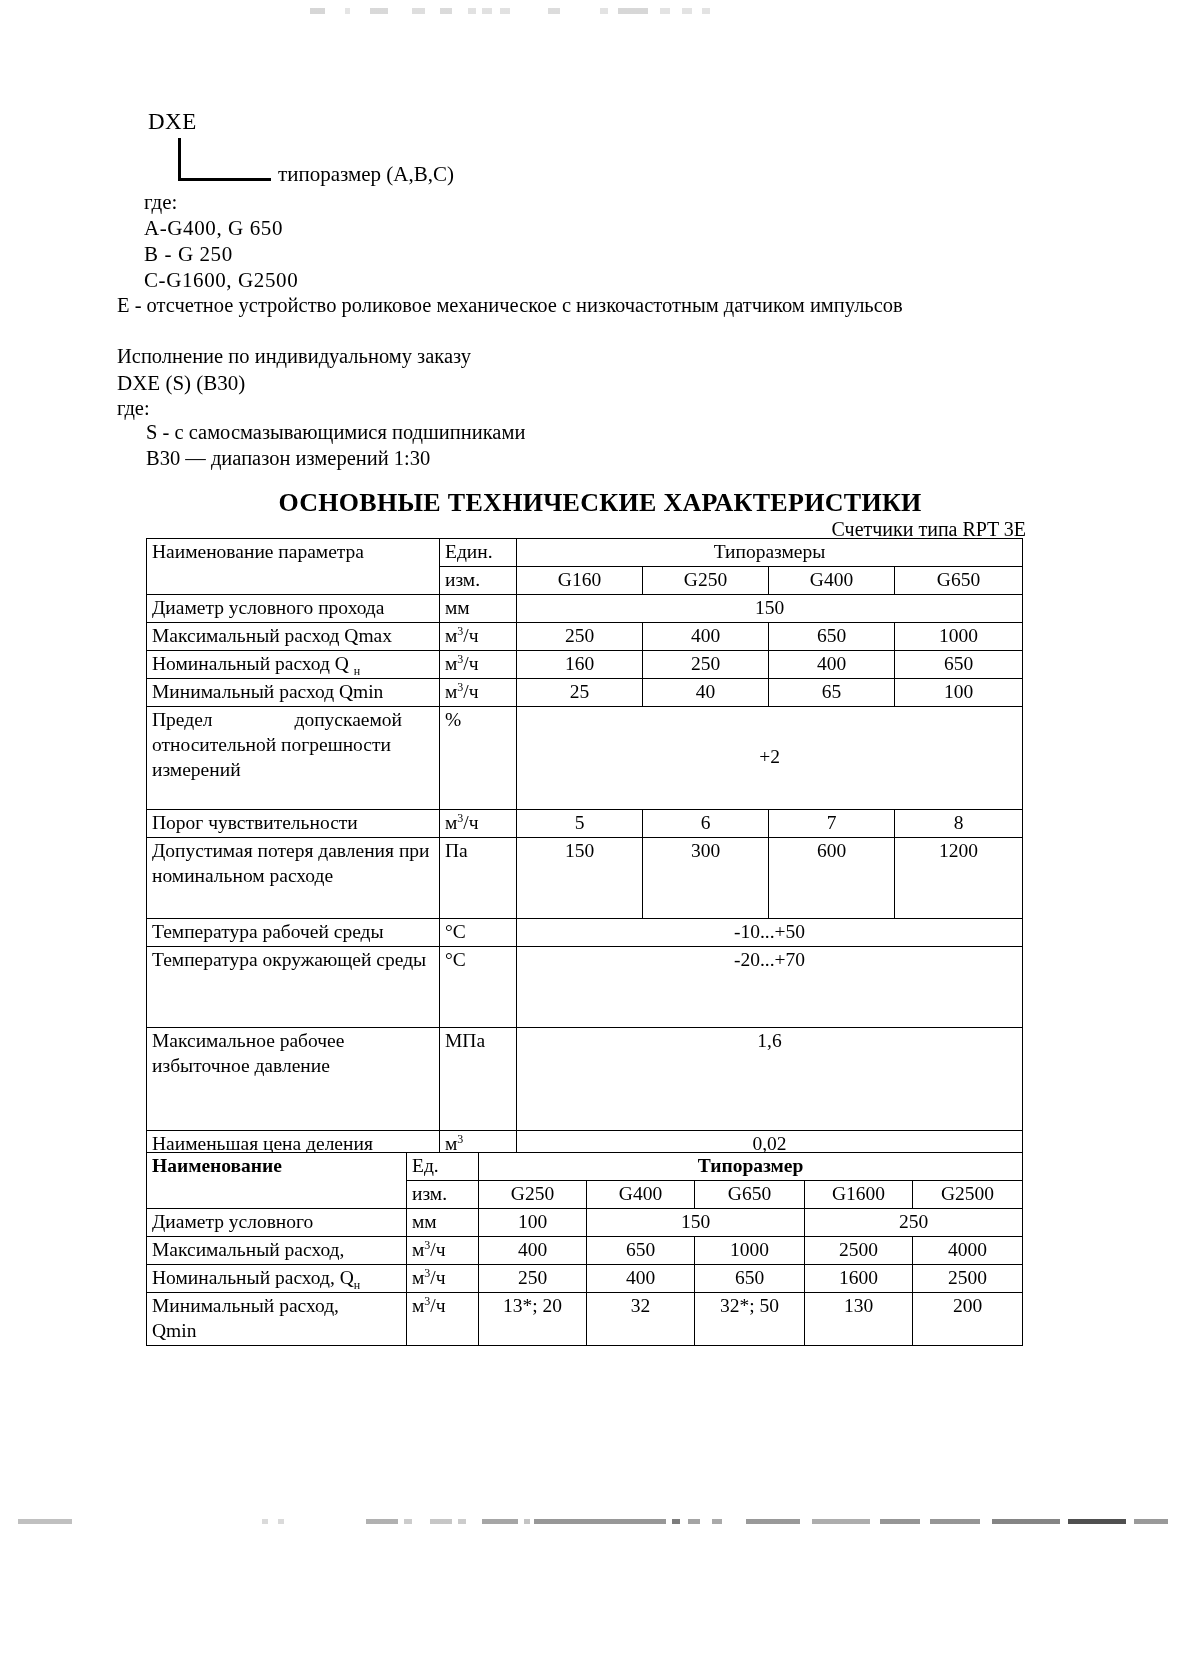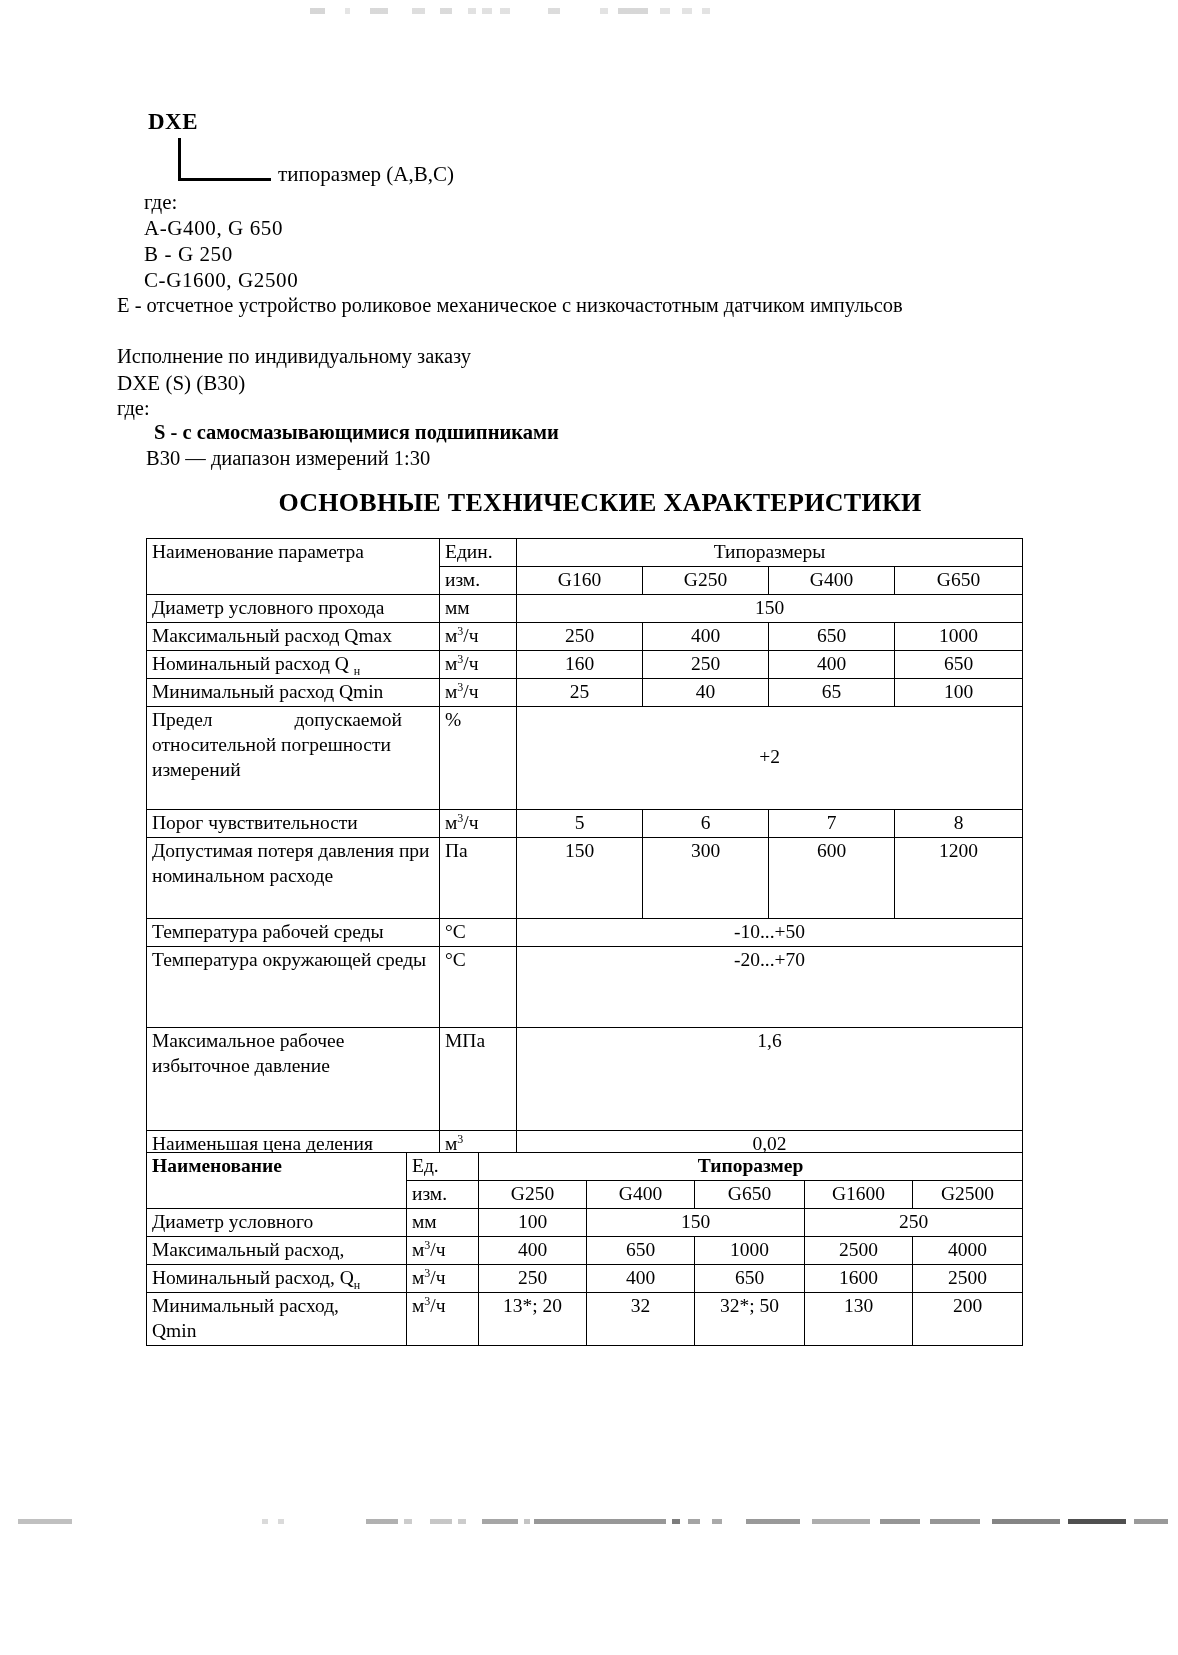--- a/index.html
+++ b/index.html
@@ -41,34 +41,34 @@
       transparent 722px 746px,#8e8e8e 746px 800px,transparent 800px 812px,
       #a4a4a4 812px 870px,transparent 870px 880px,#8a8a8a 880px 920px,
       transparent 920px 930px,#8a8a8a 930px 980px,transparent 980px 992px,
       #777 992px 1060px,transparent 1060px 1068px,#3c3c3c 1068px 1126px,
       transparent 1126px 1134px,#8e8e8e 1134px 1168px,transparent 1168px 1178px);
     opacity:.9;}
 
   
   .txt{position:absolute;white-space:pre;}
 
-  .dxe-head{left:148px;top:109px;font-size:23px;letter-spacing:.5px;font-weight:bold;}
+  .dxe-head{left:148px;top:109px;font-size:23px;letter-spacing:.5px;}
   .bracket{position:absolute;left:178px;top:138px;width:90px;height:40px;
     border-left:3px solid #000;border-bottom:3px solid #000;}
   .tiporazmer{left:278px;top:162px;font-size:21px;}
   .gde1{left:144px;top:190px;font-size:21px;}
   .lineA{left:144px;top:216px;font-size:21px;letter-spacing:.6px;}
   .lineB{left:144px;top:242px;font-size:21px;letter-spacing:.6px;text-align:center;}
   .lineC{left:144px;top:268px;font-size:21px;letter-spacing:.6px;}
   .lineE{left:117px;top:294px;font-size:20.5px;}
 
   .ispoln{left:117px;top:345px;font-size:20.5px;}
   .dxe2{left:117px;top:371px;font-size:21px;}
   .gde2{left:117px;top:397px;font-size:20.5px;}
-  .lineS{left:154px;top:421px;font-size:20.5px;font-weight:bold;}
+  .lineS{left:146px;top:421px;font-size:20.5px;}
   .lineB30{left:146px;top:447px;font-size:20.5px;}
 
   .main-title{left:0;top:488px;width:1178px;text-align:center;
     font-size:26px;font-weight:bold;letter-spacing:.3px;
     padding-left:22px;box-sizing:border-box;}
 
   .cap1{position:absolute;left:0;top:518px;width:1026px;text-align:right;
     font-size:20px;}
   .cap2{position:absolute;left:0;top:1132px;width:1026px;text-align:right;
     font-size:20px;}
@@ -122,20 +122,21 @@
   <div class="txt lineE">Е - отсчетное устройство роликовое механическое с низкочастотным датчиком импульсов</div>
 
   <div class="txt ispoln">Исполнение по индивидуальному заказу</div>
   <div class="txt dxe2">DXE (S) (B30)</div>
   <div class="txt gde2">где:</div>
   <div class="txt lineS">S - с самосмазывающимися подшипниками</div>
   <div class="txt lineB30">B30 — диапазон измерений 1:30</div>
 
   <div class="txt main-title">ОСНОВНЫЕ ТЕХНИЧЕСКИЕ ХАРАКТЕРИСТИКИ</div>
 
+  <div class="cap1">Счетчики типа RPT 3E</div>
 
   <table class="t1">
     <colgroup>
       <col style="width:293px">
         <col style="width:77px">
       <col style="width:126px">
         <col style="width:126px">
         <col style="width:126px">
         <col style="width:128px">
     </colgroup>

